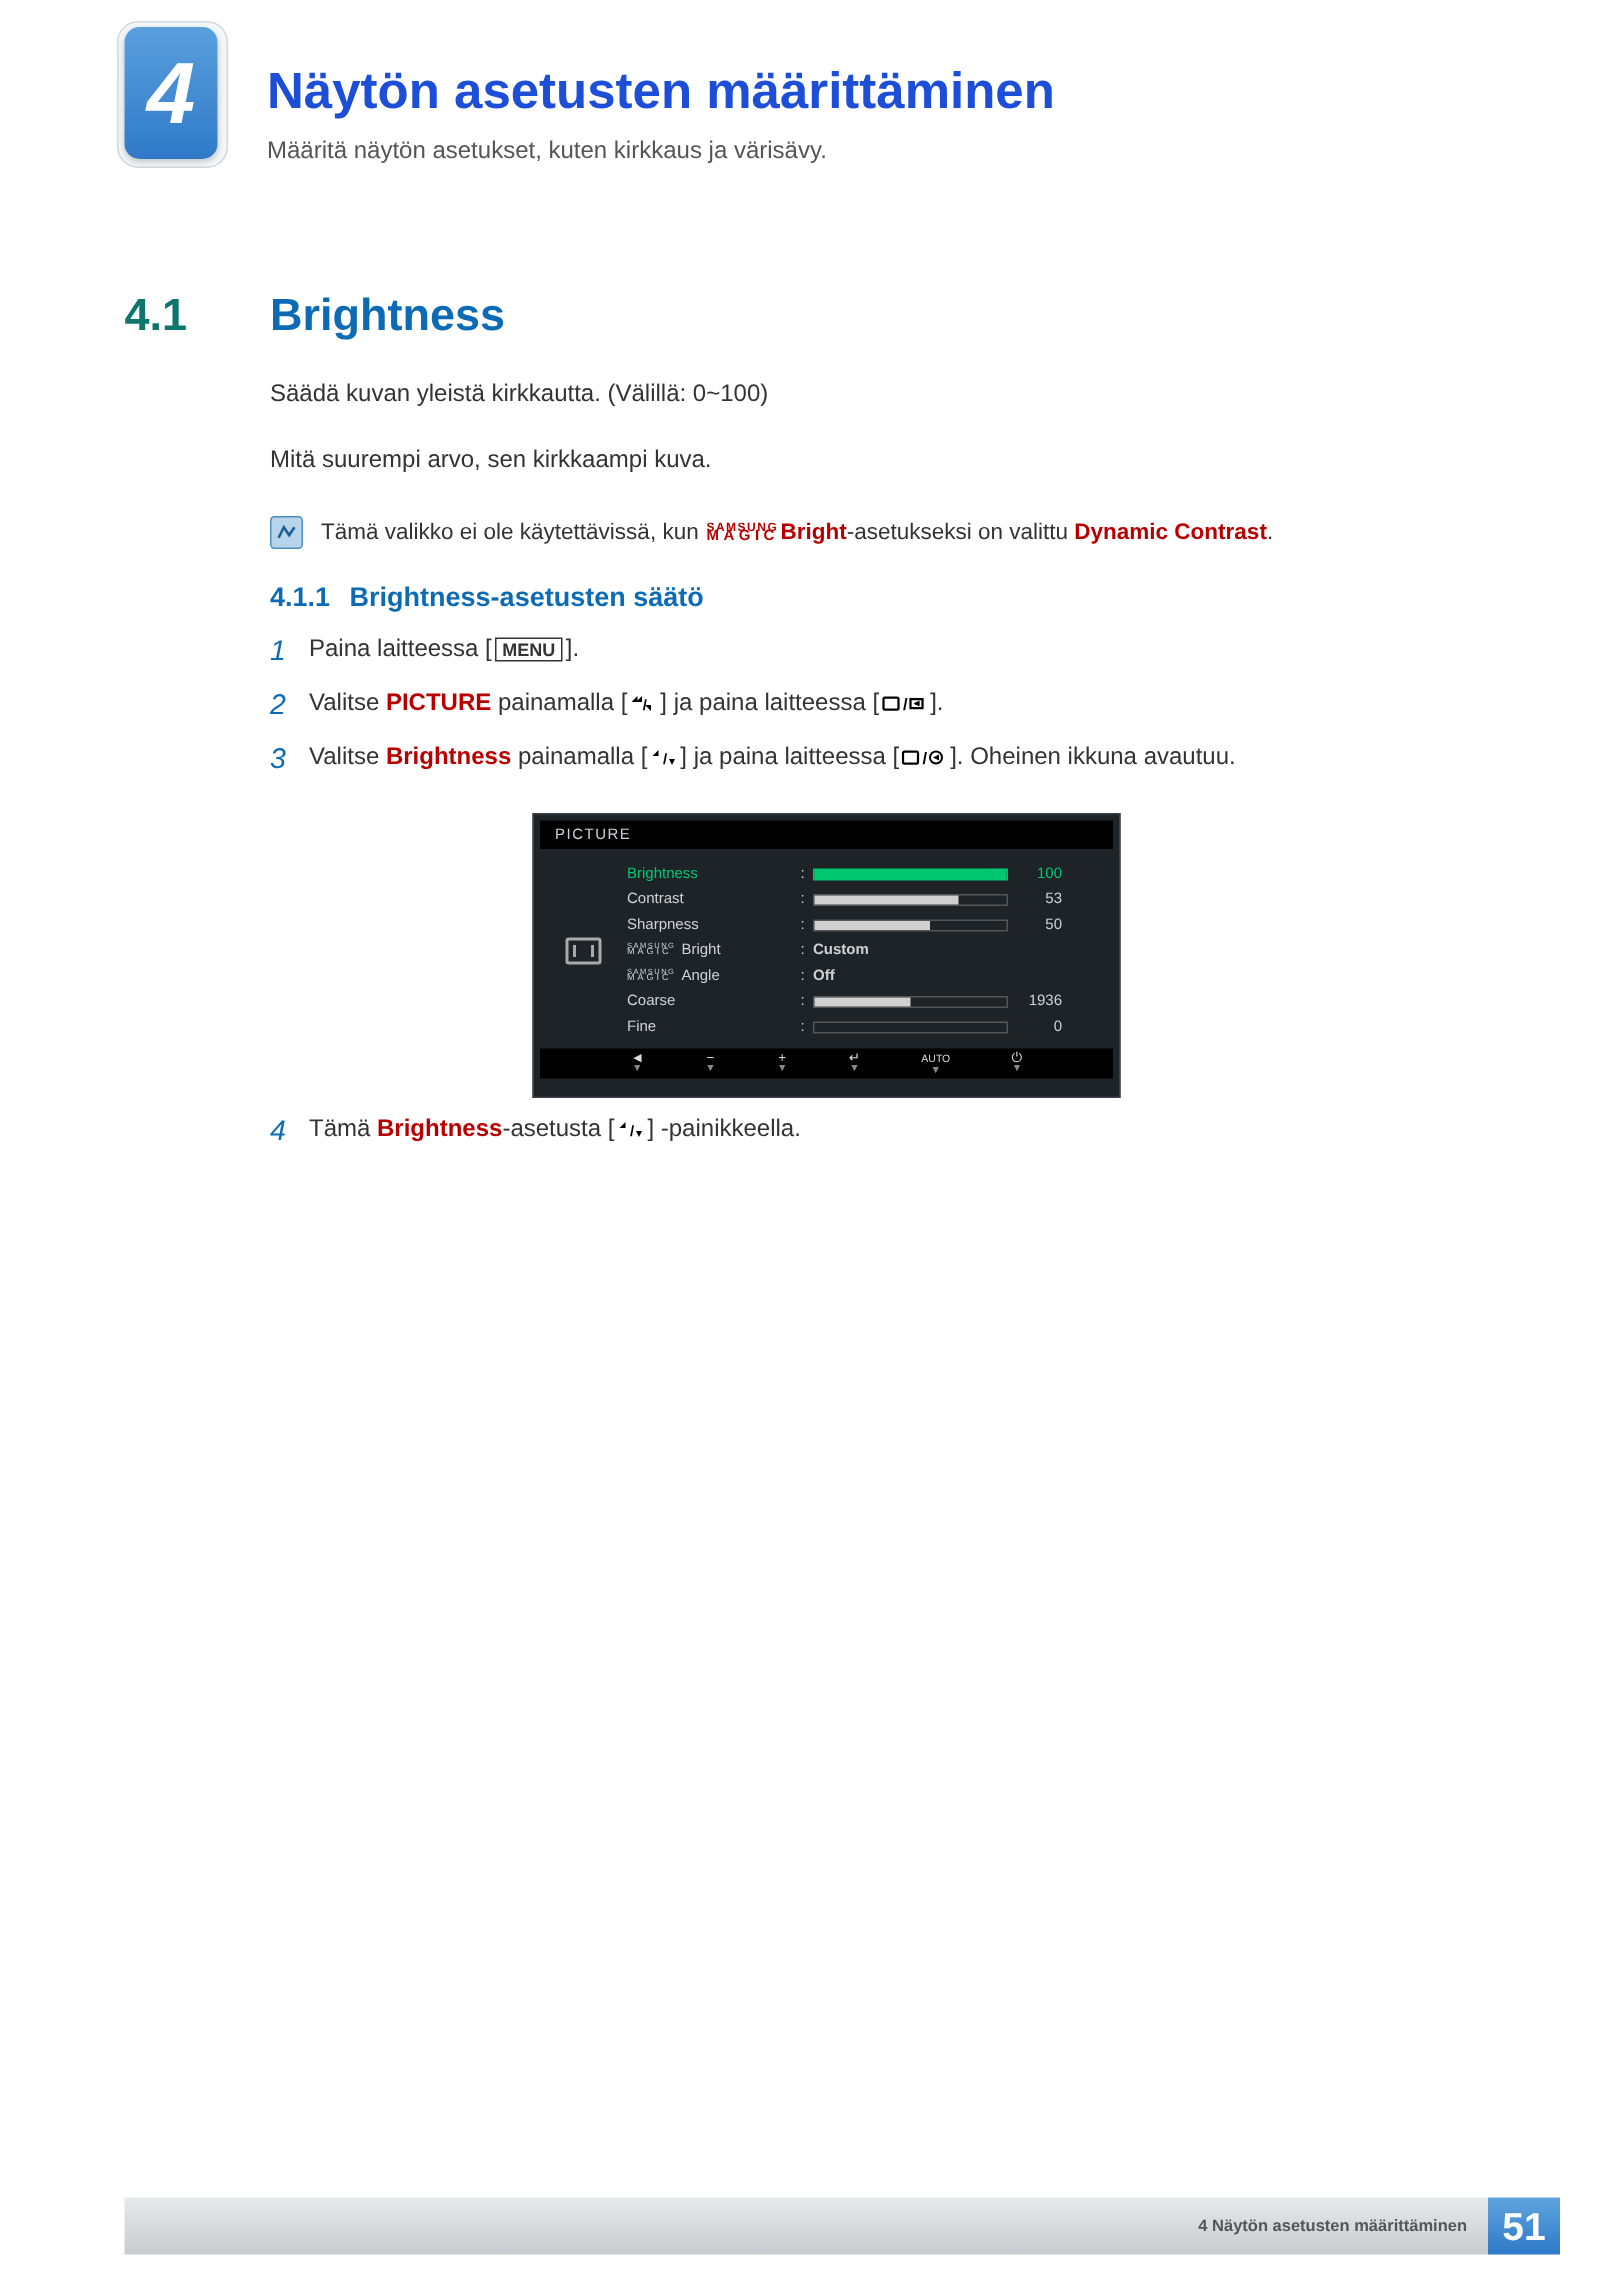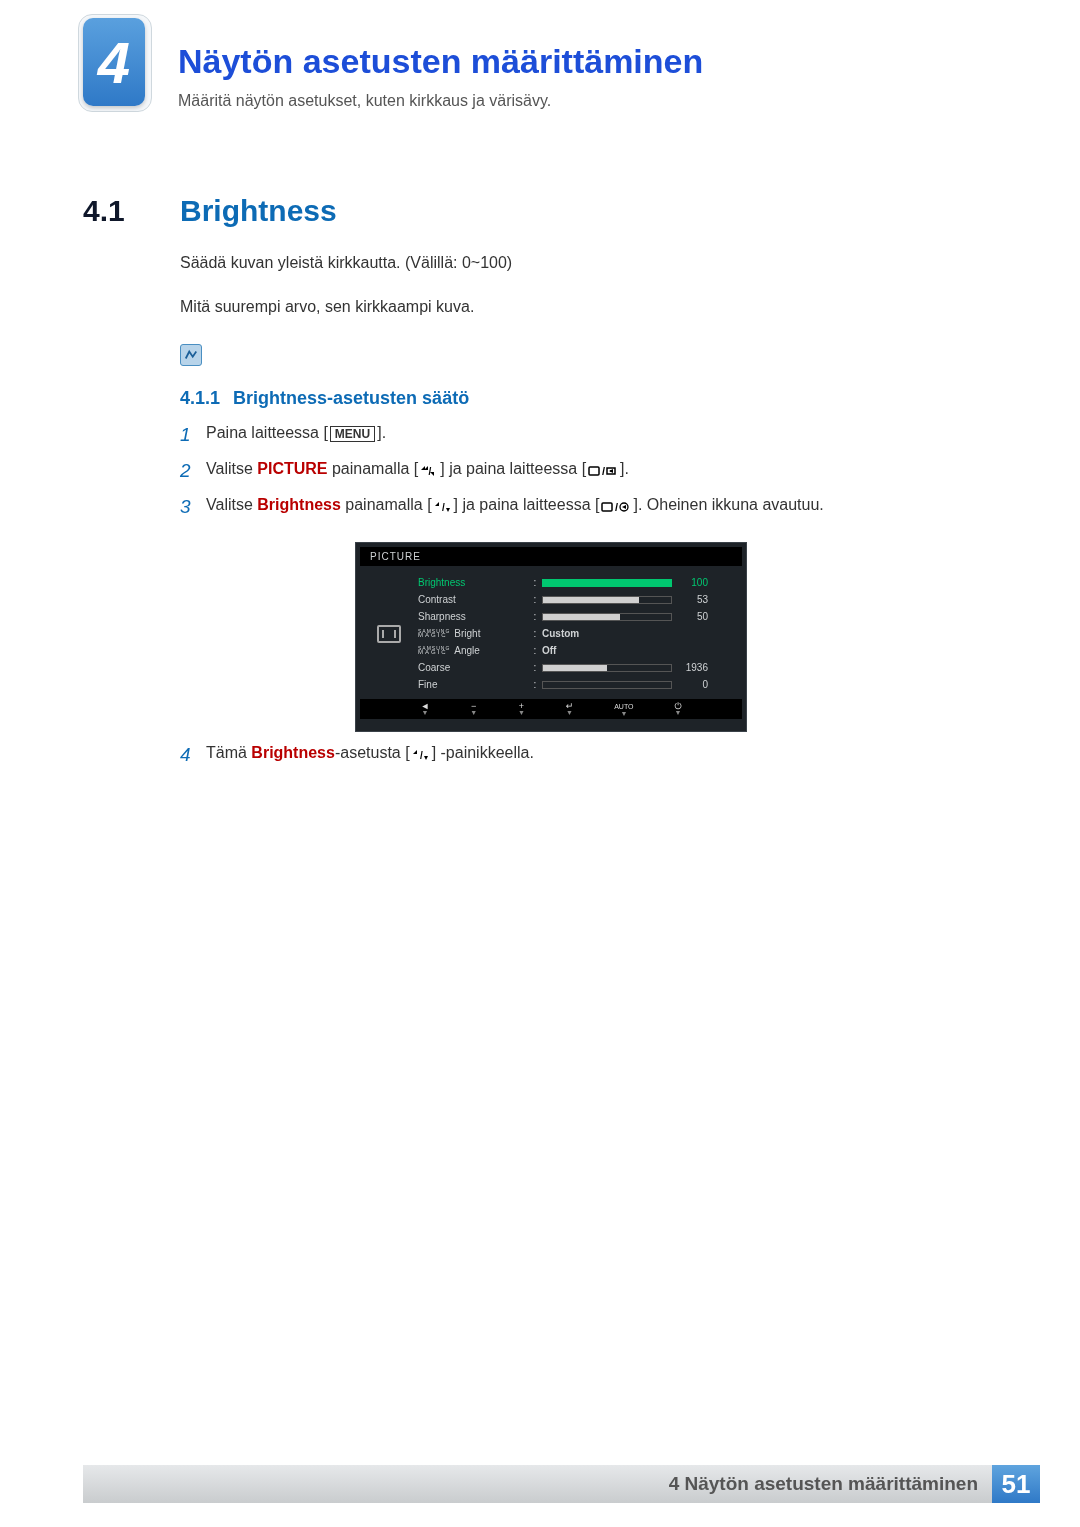--- a/index.html
+++ b/index.html
@@ -52,21 +52,21 @@
     top: 92px;
     font-size: 16px;
     color: #555;
   }
   .section-num {
     position: absolute;
     left: 83px;
     top: 194px;
     font-size: 30px;
     font-weight: bold;
-    color: #0f172a;
+    color: #0f766e;
   }
   .section-title {
     position: absolute;
     left: 180px;
     top: 194px;
     font-size: 30px;
     font-weight: bold;
     color: #0d6bb5;
   }
   .body1 {
@@ -290,21 +290,21 @@
     display: flex;
     align-items: stretch;
   }
   .footer-bar {
     flex: 1;
     background: linear-gradient(#e6e8ea, #c9ccce);
     display: flex;
     align-items: center;
     justify-content: flex-end;
     padding-right: 14px;
-    font-size: 19px;
+    font-size: 11px;
     font-weight: bold;
     color: #555;
   }
   .footer-page {
     width: 48px;
     background: linear-gradient(#5fa4de, #2f79c7);
     color: #fff;
     font-size: 26px;
     font-weight: bold;
     display: flex;
@@ -326,20 +326,23 @@
 <div class="section-title">Brightness</div>
 
 <div class="body1">Säädä kuvan yleistä kirkkautta. (Välillä: 0~100)</div>
 <div class="body2">Mitä suurempi arvo, sen kirkkaampi kuva.</div>
 
 <div class="note-row">
   <div class="note-icon">
     <svg viewBox="0 0 16 16">
         <path d="M2 12 L6 4 L10 10 L14 4" stroke="#1b5f99" stroke-width="2" fill="none"></path>
       </svg>
+  </div>
+  <div class="note-text">
+    <span>Tämä valikko ei ole käytettävissä, kun </span><span class="magic-brand"><span class="magic-top">SAMSUNG</span><span class="magic-bot">MAGIC</span></span><span class="red-bold">Bright</span><span>-asetukseksi on valittu </span><span class="red-bold">Dynamic Contrast</span><span>.</span>
   </div>
 </div>
 
 <div class="subsection">
   <span class="subsection-num">4.1.1</span>
   <span>Brightness-asetusten säätö</span>
 </div>
 
 <div class="steps">
   <div class="step">

